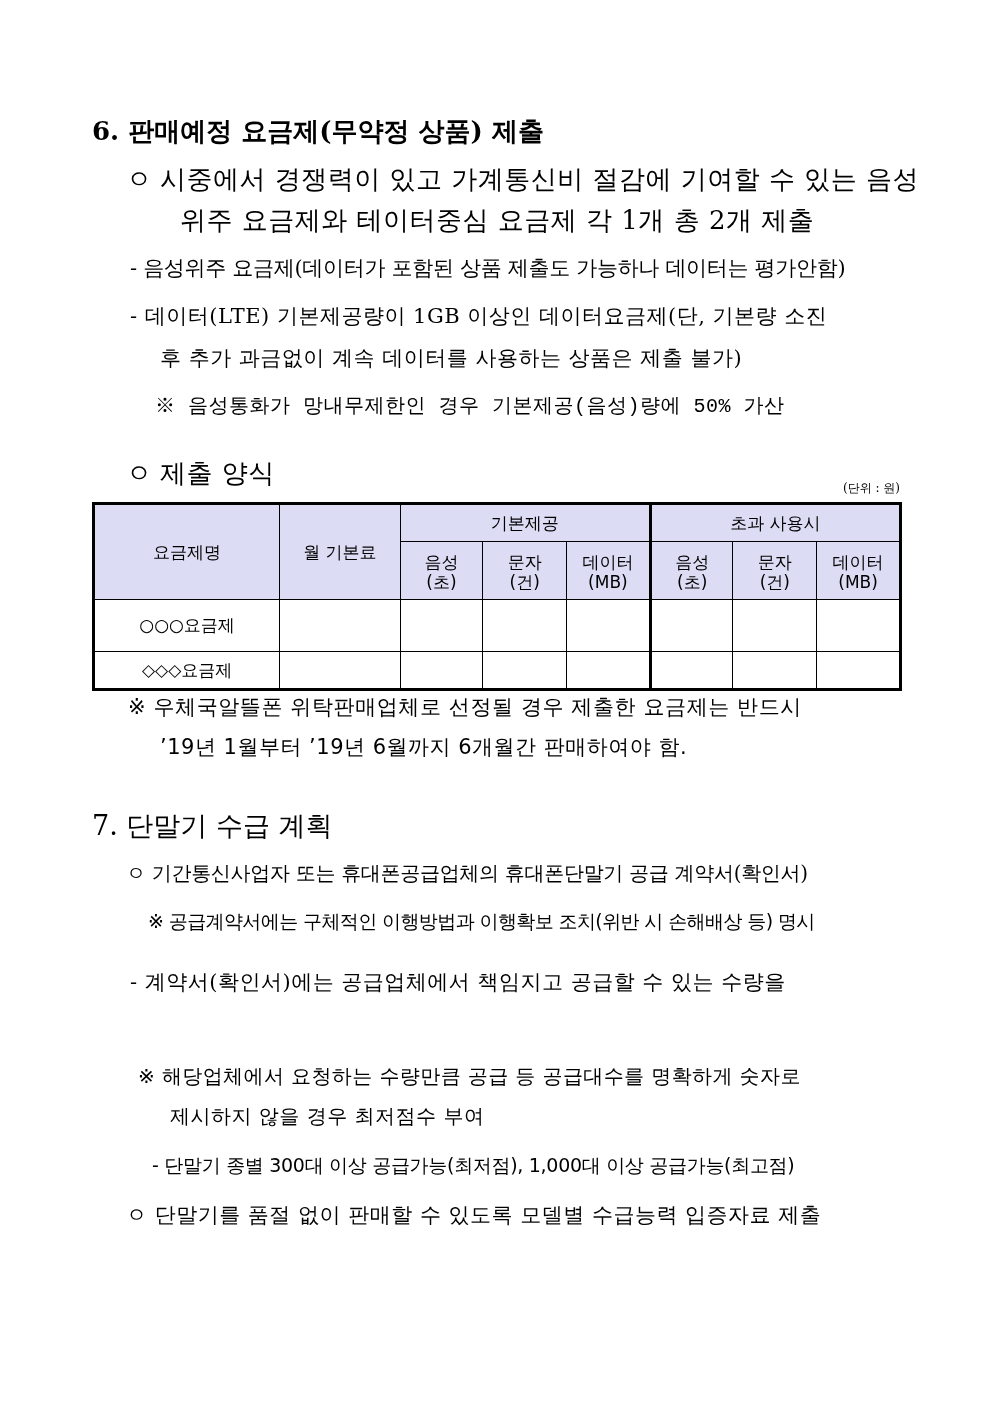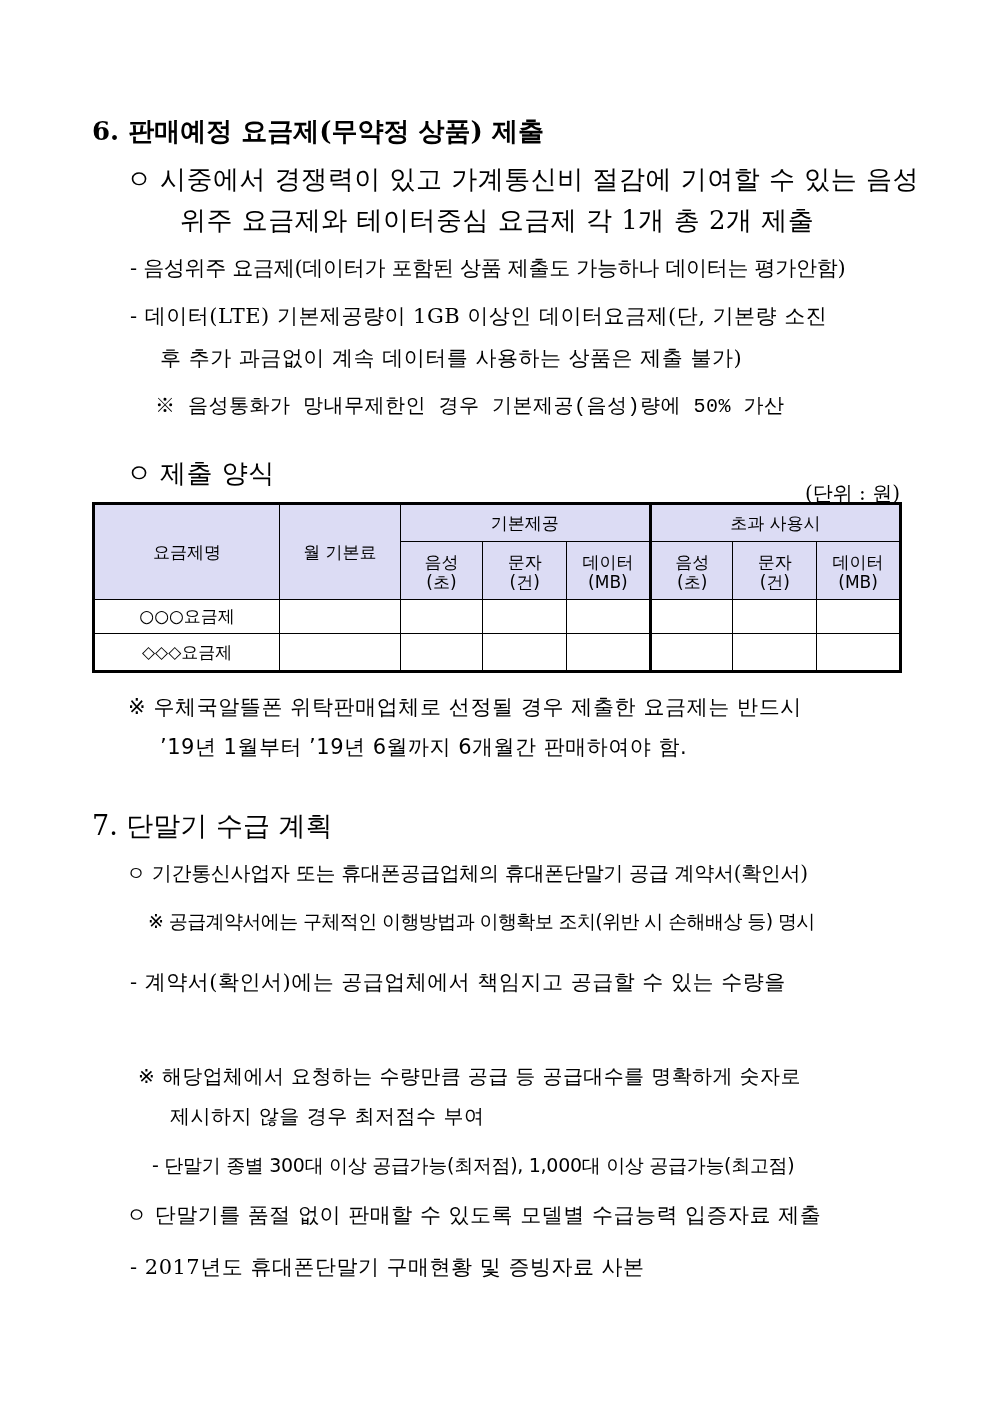--- a/index.html
+++ b/index.html
@@ -11,21 +11,21 @@
   .h1.light { font-weight: normal; }
   .sans { font-family: "DejaVu Sans", "Liberation Sans", sans-serif; }
   .bold { font-weight: normal; }
 
   table.form { position: absolute; left: 92px; top: 502px; width: 810px;
       border-collapse: collapse; font-family: "DejaVu Sans", "Liberation Sans", sans-serif;
       font-size: 17px; border: 3px solid #000; }
   table.form td { border: 1px solid #000; text-align: center; vertical-align: middle; padding: 0; }
   table.form td.hd { background: #dcdcf4; }
   table.form td.thickL { border-left: 3px solid #000; }
-  .unit { position: absolute; right: 92px; top: 480px; font-size: 20px; white-space: nowrap; }
+  .unit { position: absolute; right: 92px; top: 480px; font-size: 12px; white-space: nowrap; }
 </style>
 </head>
 <body>
 
 <div class="page">
 
   <div class="line h1" style="top:114px;">6. 판매예정 요금제(무약정 상품) 제출</div>
 
   <div class="line" style="left:126px; top:162px; width:776px;">
     <span style="display:inline-block; width:34px;">ㅇ</span><span>시중에서 경쟁력이 있고 가계통신비 절감에 기여할 수 있는 음성</span>
@@ -82,21 +82,21 @@
           </td>
       <td class="hd">
             <div>문자</div>
             <div style="line-height:1;">(건)</div>
           </td>
       <td class="hd">
             <div>데이터</div>
             <div style="line-height:1;">(MB)</div>
           </td>
     </tr>
-    <tr style="height:34px;">
+    <tr style="height:52px;">
       <td>○○○요금제</td>
       <td></td>
       <td></td>
       <td></td>
       <td></td>
       <td class="thickL"></td>
       <td></td>
       <td></td>
     </tr>
     <tr style="height:38px;">
@@ -123,15 +123,14 @@
 
   <div class="line sans" style="left:148px; top:909px; font-size:19px; letter-spacing:-0.6px;">※  공급계약서에는 구체적인 이행방법과 이행확보 조치(위반 시 손해배상 등) 명시</div>
 
   <div class="line sans" style="left:138px; top:1063px; font-size:20px; letter-spacing:0.4px;">※ 해당업체에서 요청하는 수량만큼 공급 등 공급대수를 명확하게 숫자로</div>
   <div class="line sans" style="left:170px; top:1103px; font-size:20px;text-align:right;">제시하지 않을 경우 최저점수 부여</div>
 
   <div class="line sans" style="left:152px; top:1153px; font-size:19px; letter-spacing:-0.3px;">- 단말기 종별 300대 이상 공급가능(최저점), 1,000대 이상 공급가능(최고점)</div>
 
   <div class="line" style="left:126px; top:1201px; font-size:21px;">ㅇ  단말기를 품절 없이 판매할 수 있도록 모델별 수급능력 입증자료 제출</div>
 
-  <div class="line" style="left:130px; top:1253px; font-size:21px;">- 2017년도 휴대폰단말기 구매현황 및 증빙자료 사본</div>
 
 </div>
 
 </body></html>

